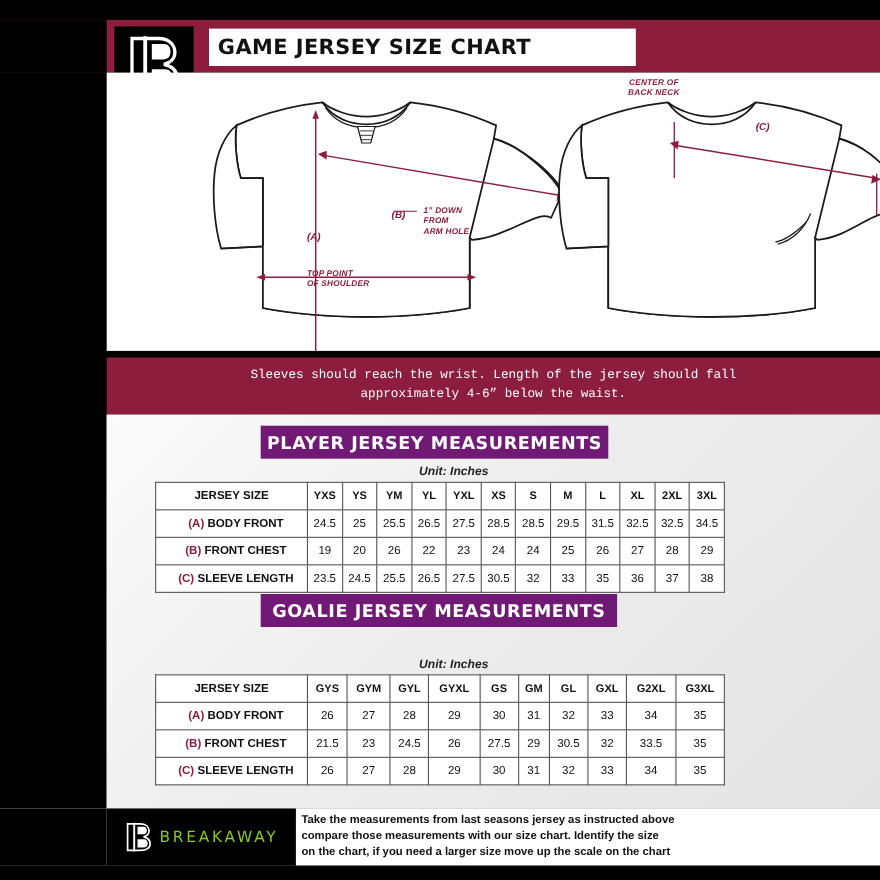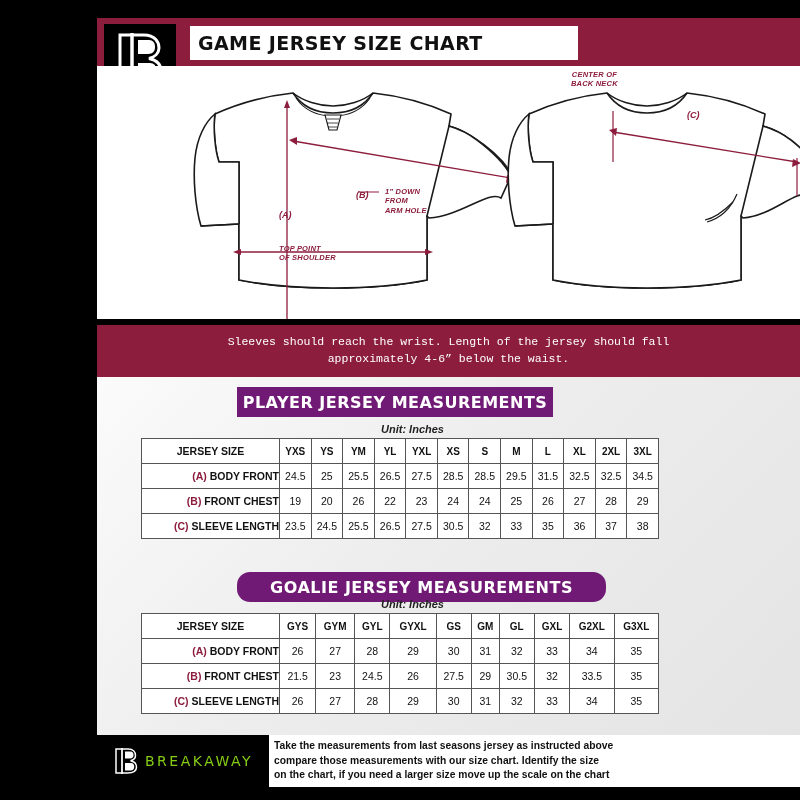--- a/index.html
+++ b/index.html
@@ -154,21 +154,21 @@
   }
   table.sz td, table.sz th {
     border: 1px solid #555;
     text-align: center;
     padding: 0;
     height: 25px;
     font-weight: normal;
     color: #111;
   }
   table.sz th.rowhead, table.sz td.rowhead {
-    text-align: right;
+    text-align: center;
     padding-left: 8px;
     font-weight: bold;
     font-size: 10.5px;
     white-space: nowrap;
   }
   table.sz th.colhead {
     font-weight: bold;
     font-size: 10px;
   }
   table.sz .hdr-label {
@@ -409,21 +409,21 @@
           <td>32</td>
           <td>33</td>
           <td>35</td>
           <td>36</td>
           <td>37</td>
           <td>38</td>
         </tr>
       </tbody>
     </table>
 
-  <div class="section-title" style="left:237px; top:572px; width:369px; height:30px;border-radius:13px;">
+  <div class="section-title" style="left:237px; top:540px; width:324px; height:30px;">
     <span>GOALIE JERSEY MEASUREMENTS</span>
   </div>
   <div class="unit-label" style="left:0; top:598px;">Unit: Inches</div>
 
   <table class="sz" id="goalie-table" style="left:141px; top:613px; width:518px;">
   <thead>
         <tr>
           <th class="hdr-label" colspan="1" style="width: 138px;">JERSEY SIZE</th>
           <th class="colhead">GYS</th>
           <th class="colhead">GYM</th>

